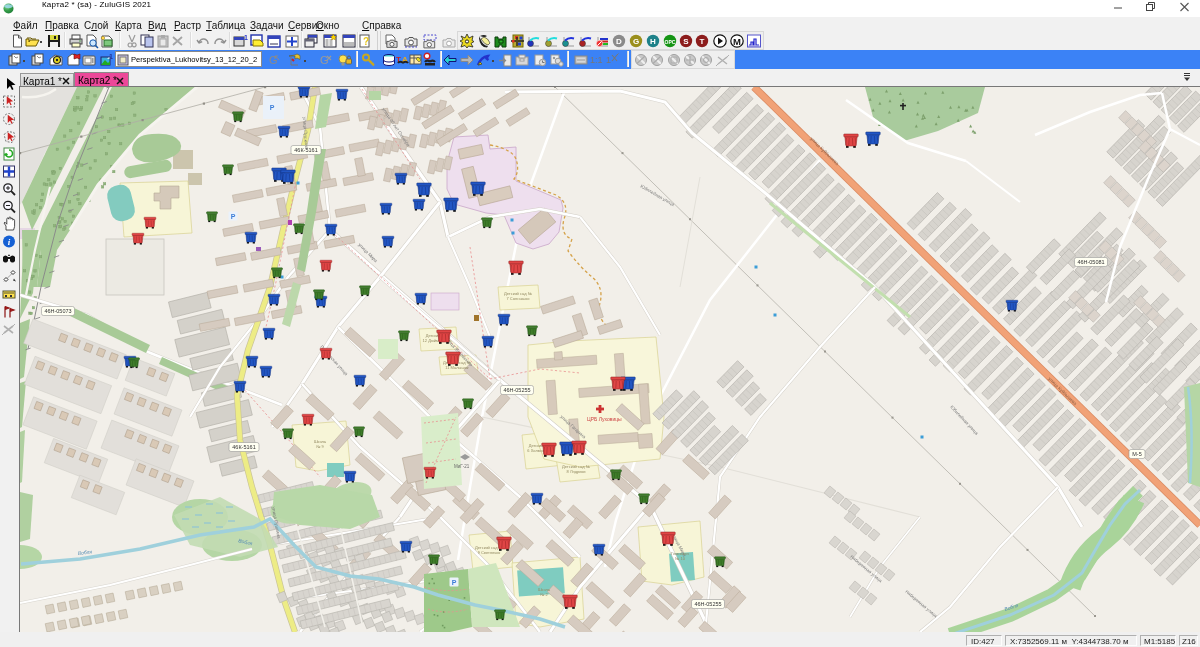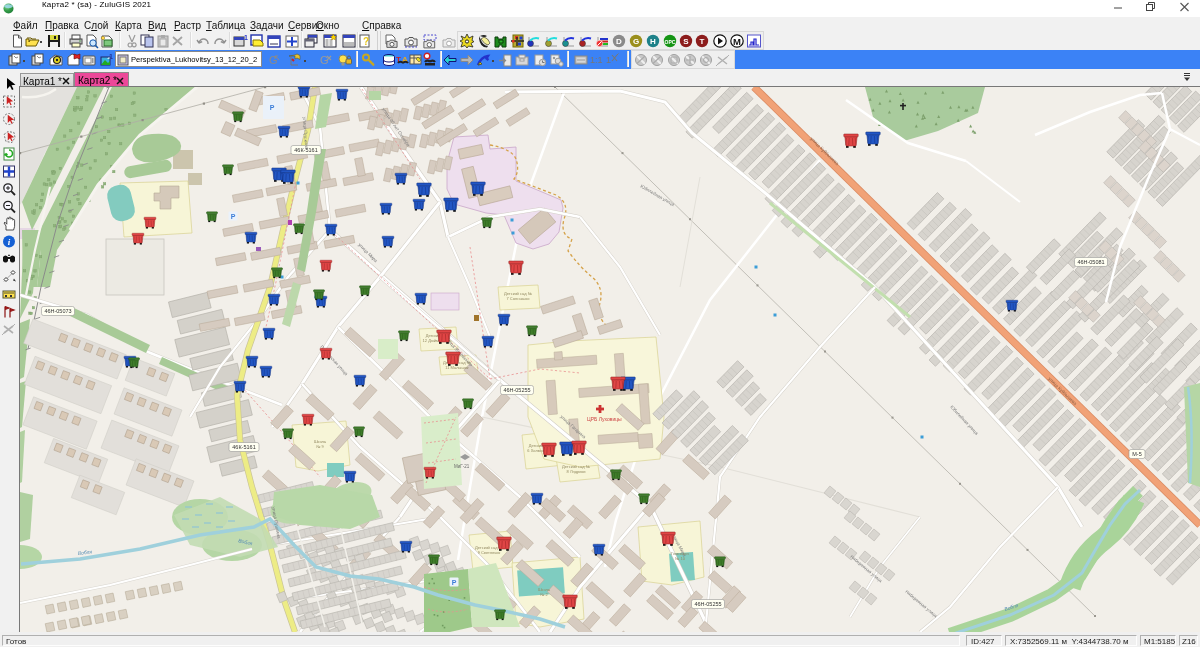--- a/index.html
+++ b/index.html
@@ -3096,23 +3096,20 @@
         <rect x="10.2" y="12.2" width="2.6" height="2.6" fill="#111"></rect>
         <path d="M1.8,3.6 h12.4 l-1.2,9.4 h-10 z" fill="#3f7d2a" stroke="#1e4a12" stroke-width="0.5"></path>
         <rect x="0.8" y="1" width="14.4" height="2.8" rx="0.6" fill="#3f7d2a" stroke="#1e4a12" stroke-width="0.5"></rect>
         <path d="M3.4,5 l-0.8,7 M6.2,5 l-0.4,7 M9.4,5 l0.4,7 M12.2,5 l0.8,7" stroke="#1e4a12" stroke-width="0.45" fill="none"></path>
       </g>
       <rect x="268" y="133" width="4" height="5" fill="#b040b0"></rect>
       <path d="M236,160 h5 v4 h-5 z" fill="#9a5ab8"></path>
     </svg>
 </div>
 <div id="statusbar">
-  <div class="sp" style="left:2px;width:958px;">
-      <span style="left:3px">Готов</span>
-    </div>
   <div class="sp" style="left:966px;width:36px;text-align:right;">
       <span style="left:4px">ID:427</span>
     </div>
   <div class="sp" style="left:1005px;width:132px;text-align:center;">
       <span style="left:4px">X:7352569.11 м&nbsp; Y:4344738.70 м</span>
     </div>
   <div class="sp" style="left:1140px;width:36px;">
       <span style="left:3px">M1:5185</span>
     </div>
   <div class="sp" style="left:1179px;width:19px;">

